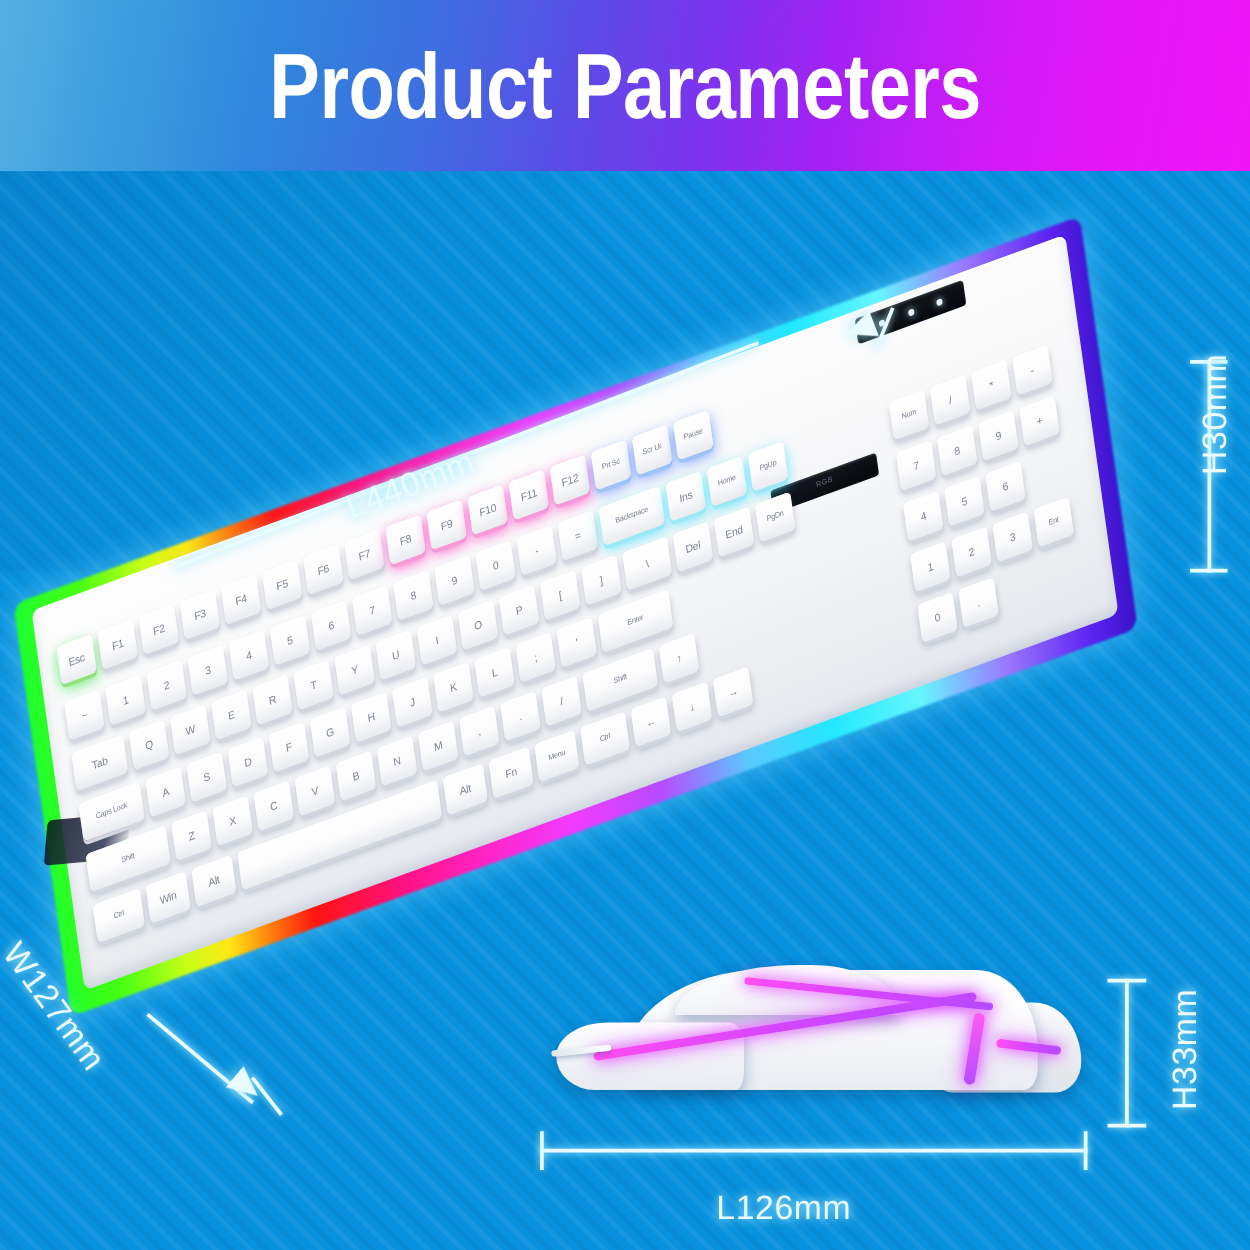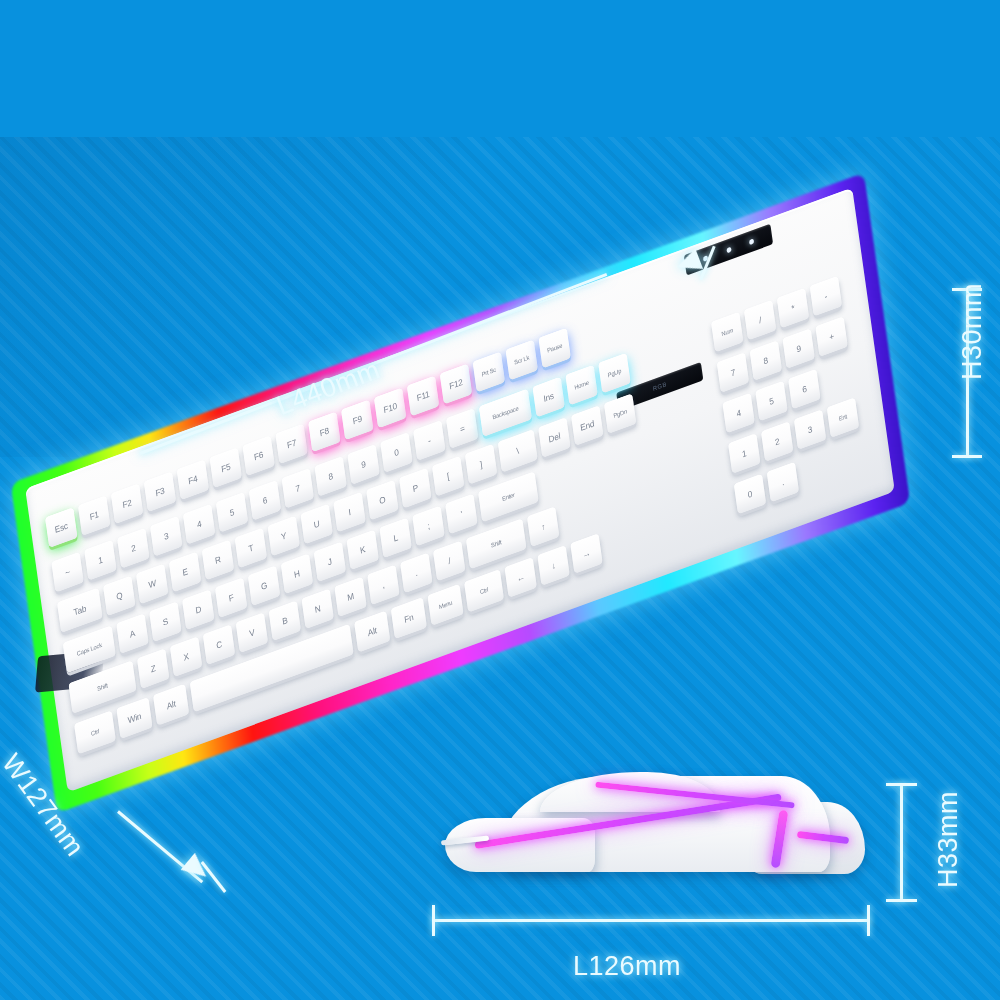--- a/index.html
+++ b/index.html
@@ -297,20 +297,23 @@
     border-radius:4px;
     transform:rotate(-6deg);
     box-shadow:0 2px 4px rgba(10,60,110,.3);
   }
 </style>
 </head>
 <body>
 
 <div id="stage">
 
+  <div id="header">
+    <div id="header-title"><span>Product Parameters</span></div>
+  </div>
 
   <div id="body-bg"></div>
   <div id="body-shade"></div>
 
   <div id="keyboard-wrap">
     <div id="kb">
       <div id="kb-glow"></div>
       <div id="kb-deck"></div>
       <div id="kb-side"></div>
 

